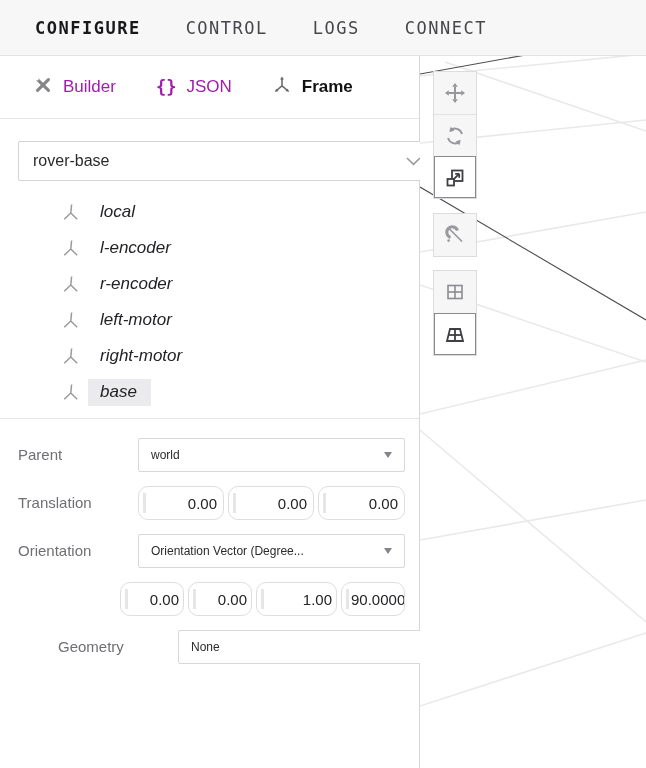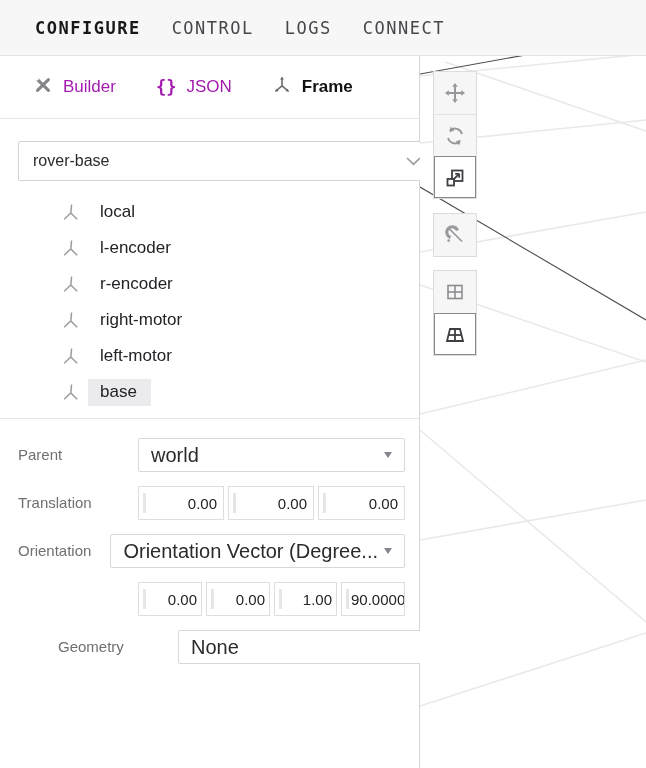--- a/index.html
+++ b/index.html
@@ -3,21 +3,21 @@
 <meta charset="utf-8">
 <style>
   * { margin:0; padding:0; box-sizing:border-box; }
   html,body { width:646px; height:768px; }
   body { font-family:"Liberation Sans", sans-serif; background:#fff; }
   .app { position:relative; width:646px; height:768px; overflow:hidden; background:#fff; }
 
   
   .topnav { position:absolute; left:0; top:0; width:646px; height:56px;
             background:#f7f7f8; border-bottom:1px solid #e3e3e5;
-            display:flex; align-items:center; padding-left:35px; gap:31px;
+            display:flex; align-items:center; padding-left:35px; gap:45px;
             font-family:"DejaVu Sans Mono", monospace; font-size:17px;
             letter-spacing:1.5px; color:#47474b; }
   .topnav .nav-item { cursor:pointer; white-space:nowrap; }
   .topnav .nav-item.active { color:#18181b; font-weight:bold; }
 
   
   .left-panel { position:absolute; left:0; top:56px; width:420px; height:712px;
                 background:#fff; border-right:1px solid #d6d6d8; }
 
   .subnav { position:absolute; left:0; top:0; width:100%; height:63px;
@@ -28,44 +28,44 @@
   .subtab.active { color:#121215; font-weight:bold; }
   .subtab .glyph { font-family:"DejaVu Sans Mono", monospace; font-size:17px; font-weight:bold; }
 
   .component-select { position:absolute; left:18px; top:85px; width:418px; height:40px;
             border:1px solid #d4d4d6; border-radius:2px; background:#fff;
             display:flex; align-items:center; padding:0 14px; font-size:16px;
             color:#2b2b2e; cursor:pointer; }
   .component-select .spacer { flex:1; }
 
   .tree { position:absolute; left:0; top:138px; width:100%; }
-  .tree-row { height:36px; display:flex; align-items:center; padding-left:60px; cursor:pointer; }
+  .tree-row { height:36px; display:flex; align-items:center; padding-left:60px; cursor:pointer;font-style:italic; }
   .tree-row svg { margin-right:18px; flex:none; }
   .tree-label { font-size:17px; color:#232327; }
   .tree-label.sel { background:#ebebed; padding:3px 14px 4px 12px; margin-left:-12px; }
 
   .divider { position:absolute; left:0; top:362px; width:100%; height:1px; background:#e5e5e7; }
 
   .form { position:absolute; left:0; top:382px; width:100%; }
   .form-row { position:absolute; left:18px; width:387px; height:34px; display:flex; }
   .form-label { width:120px; font-size:15px; color:#6f6f74; line-height:34px; }
   .ctl { flex:1; display:flex; gap:4px; }
   .selectbox { flex:1; height:34px; border:1px solid #d8d8da; border-radius:2px;
                background:#fff; display:flex; align-items:center; padding:0 12px;
-               font-size:20px; color:#2b2b2e; cursor:pointer; overflow:hidden; }
+               font-size:12px; color:#2b2b2e; cursor:pointer; overflow:hidden; }
   .selectbox .sel-text { flex:1; white-space:nowrap; overflow:hidden; }
   .tri-down { width:0; height:0; border-left:4.5px solid transparent;
               border-right:4.5px solid transparent; border-top:6px solid #84848a; flex:none; margin-left:6px;}
-  .num-input { height:34px; border:1px solid #dedee0; border-radius:0; background:#fff;
+  .num-input { height:34px; border:1px solid #dedee0; border-radius:10px; background:#fff;
                display:flex; align-items:center; overflow:hidden; cursor:text; }
   .num-accent { width:3px; height:20px; background:#e6e6e8; margin:0 2px 0 4px; flex:none; }
   .num-val { flex:1; text-align:right; font-size:15px; color:#232327;
              padding-right:6px; white-space:nowrap; overflow:hidden; }
   .t-in { width:86px; } .t-in:last-child { width:87px; }
-  .o-in { width:64px; } .o-in.last { width:63px; }
+  .o-in { width:64px; } .o-in.last { width:81px; }
   .o-in .num-val { padding-right:4px; }
   .row-parent { top:0; }
   .row-translation { top:48px; }
   .row-orient-type { top:96px; }
   .row-orient-vals { top:144px; }
   .row-orient-vals .form-label { visibility:hidden; }
   .row-geometry { top:192px;margin-left:40px; }
 
   
   .viewport { position:absolute; left:420px; top:56px; width:226px; height:712px;
@@ -155,27 +155,27 @@
       <div class="tree-row">
         <svg width="22" height="22" viewBox="0 0 22 22">
             <path d="M11.6,3.5 L10.8,12 L4.2,18.2 M10.8,12 L17.2,18.2" fill="none" stroke="#9a9a9e" stroke-width="1.5"></path>
           </svg>
         <span class="tree-label">r-encoder</span>
       </div>
       <div class="tree-row">
         <svg width="22" height="22" viewBox="0 0 22 22">
             <path d="M11.6,3.5 L10.8,12 L4.2,18.2 M10.8,12 L17.2,18.2" fill="none" stroke="#9a9a9e" stroke-width="1.5"></path>
           </svg>
+        <span class="tree-label">left-motor</span>
+      </div>
+      <div class="tree-row">
+        <svg width="22" height="22" viewBox="0 0 22 22">
+            <path d="M11.6,3.5 L10.8,12 L4.2,18.2 M10.8,12 L17.2,18.2" fill="none" stroke="#9a9a9e" stroke-width="1.5"></path>
+          </svg>
         <span class="tree-label">right-motor</span>
-      </div>
-      <div class="tree-row">
-        <svg width="22" height="22" viewBox="0 0 22 22">
-            <path d="M11.6,3.5 L10.8,12 L4.2,18.2 M10.8,12 L17.2,18.2" fill="none" stroke="#9a9a9e" stroke-width="1.5"></path>
-          </svg>
-        <span class="tree-label">left-motor</span>
       </div>
       <div class="tree-row">
         <svg width="22" height="22" viewBox="0 0 22 22">
             <path d="M11.6,3.5 L10.8,12 L4.2,18.2 M10.8,12 L17.2,18.2" fill="none" stroke="#9a9a9e" stroke-width="1.5"></path>
           </svg>
         <span class="tree-label sel">base</span>
       </div>
     </div>
 
     <div class="divider"></div>

